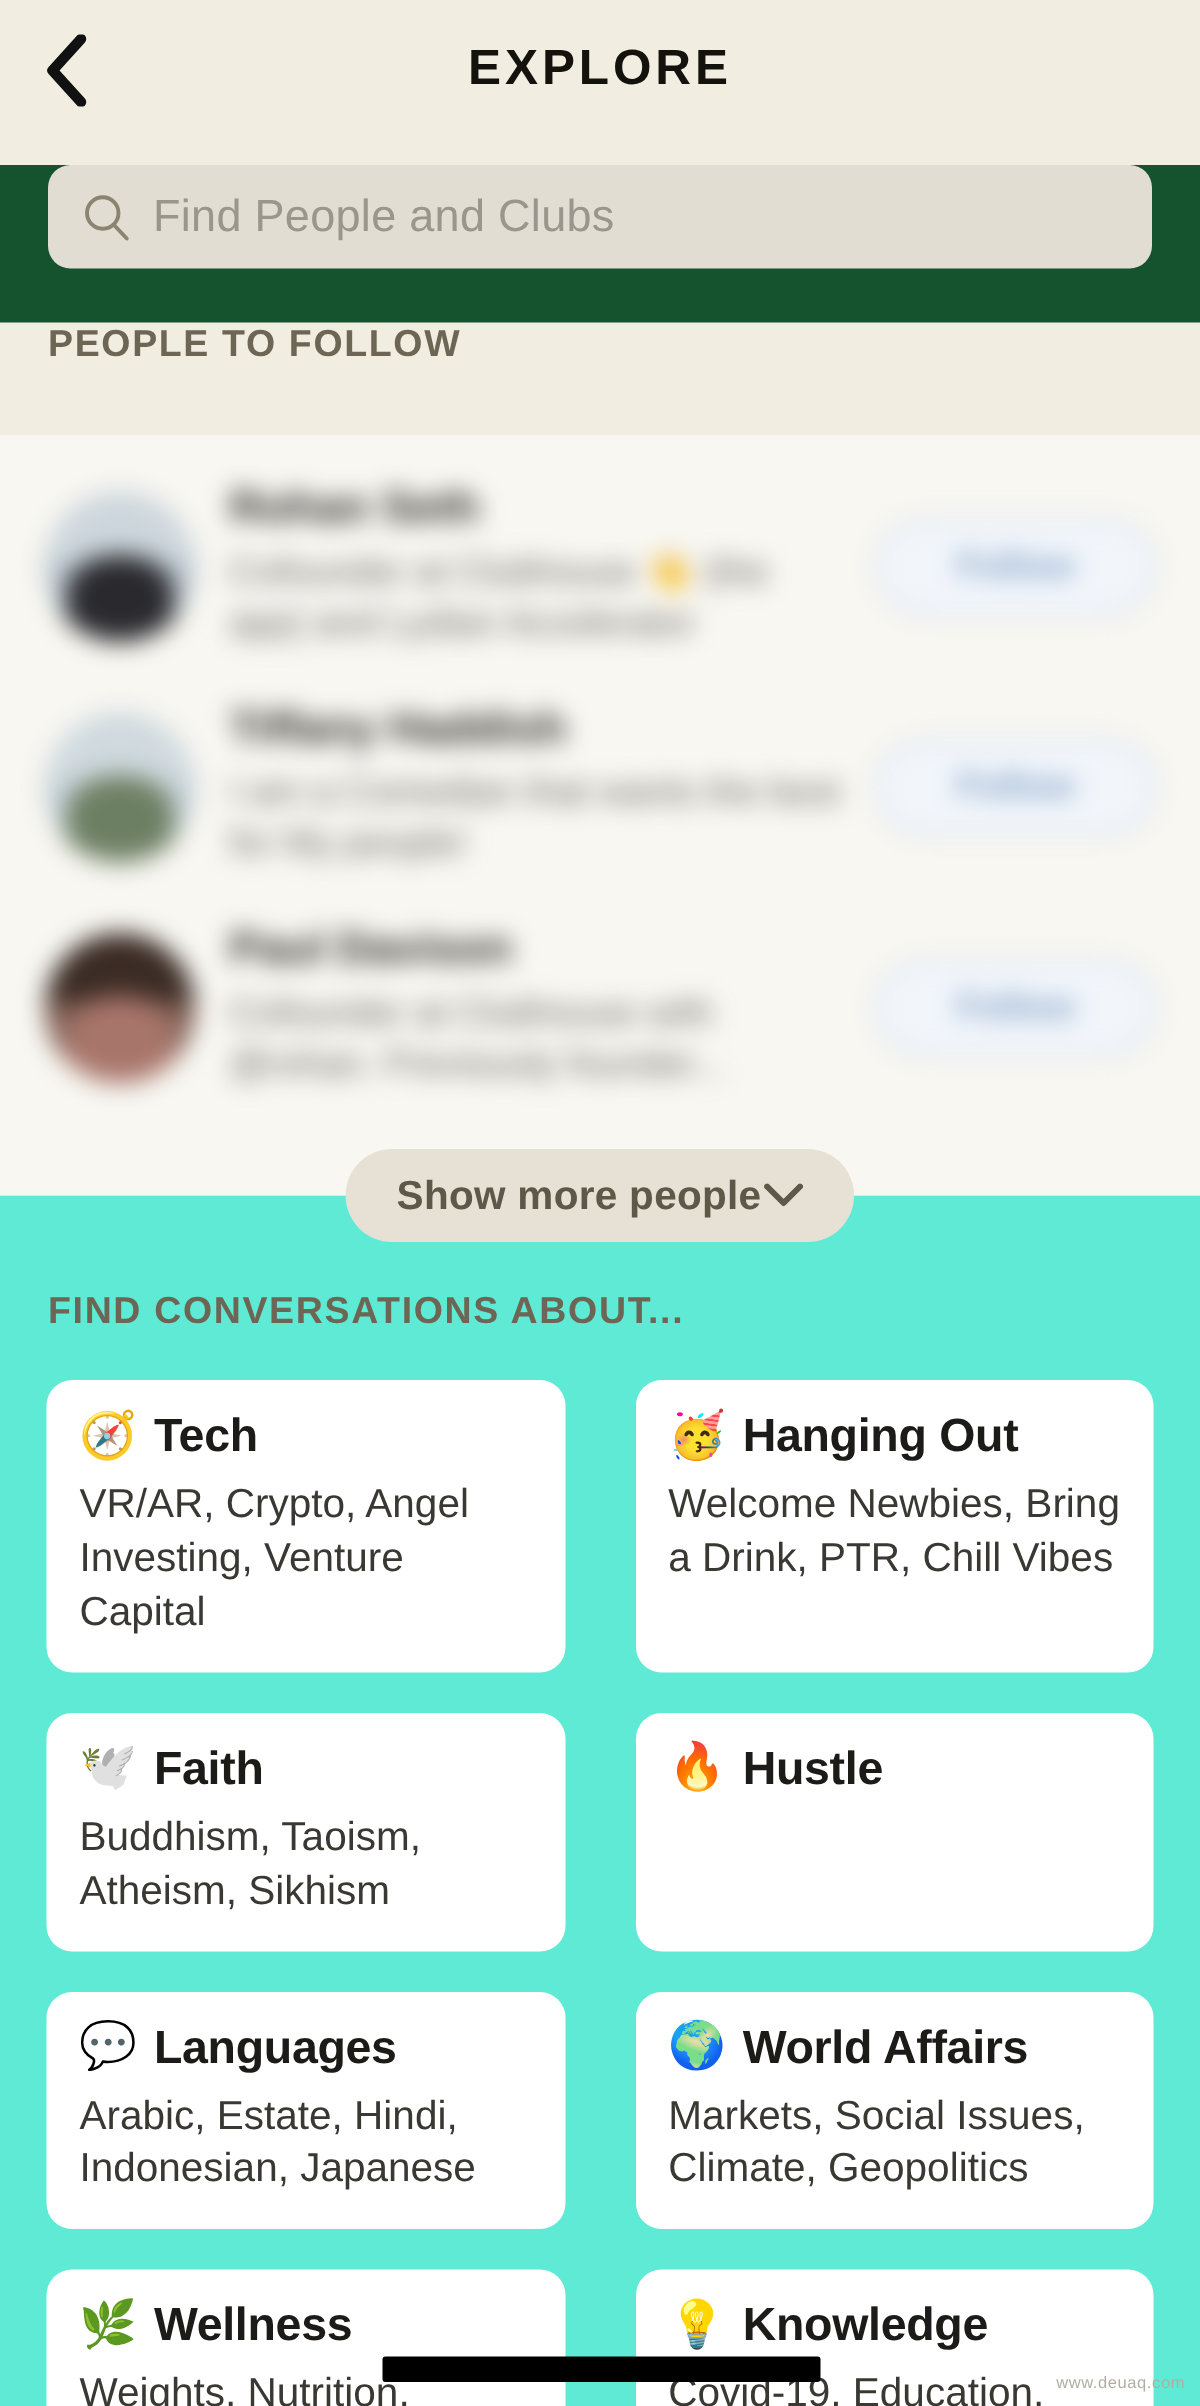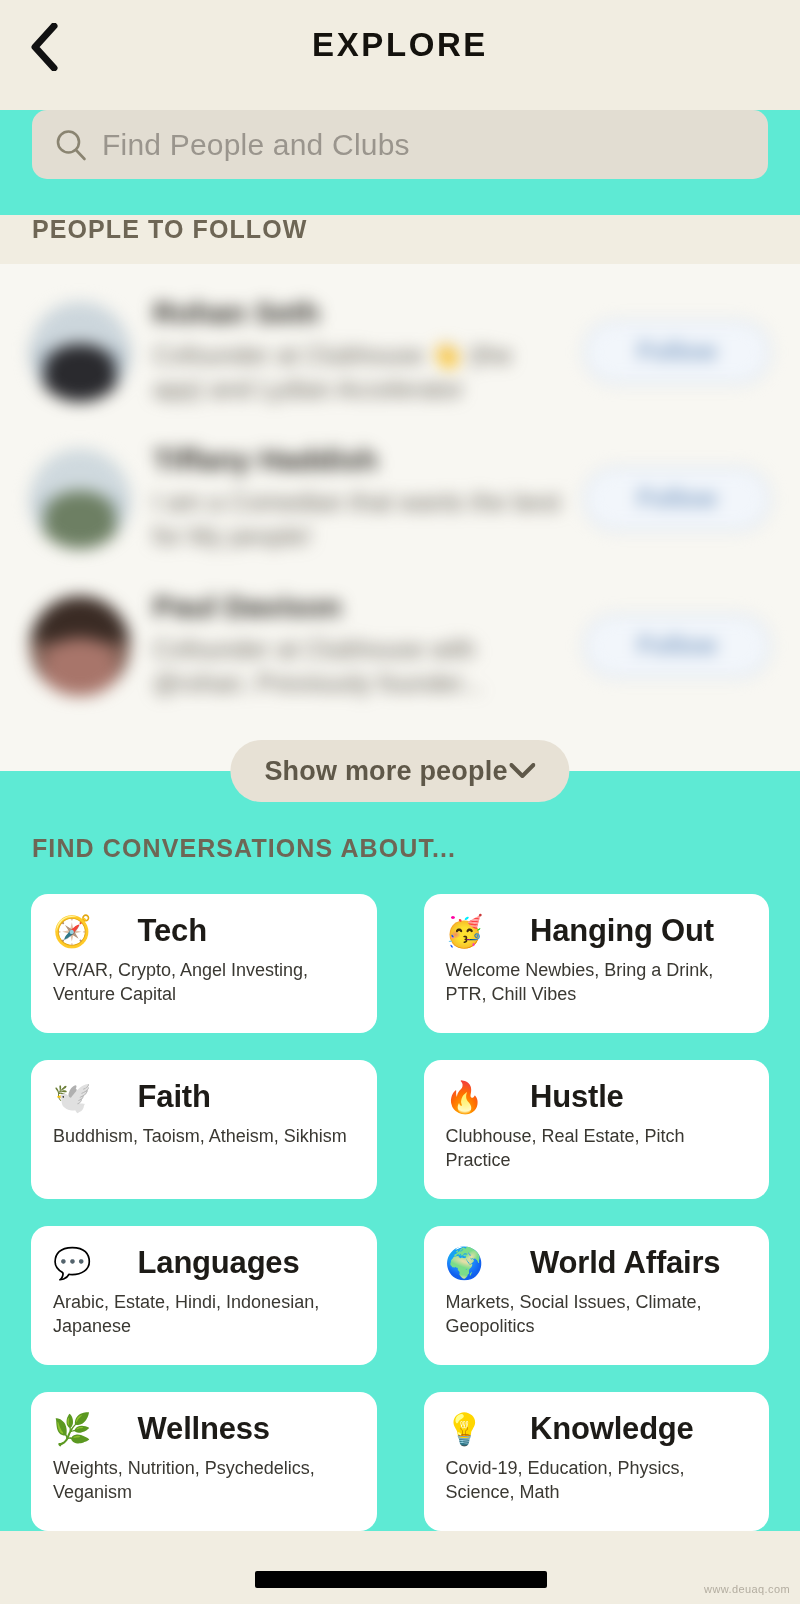--- a/index.html
+++ b/index.html
@@ -45,21 +45,21 @@
     text-align: center;
     font-size: 33px;
     font-weight: 700;
     letter-spacing: 2.6px;
     color: #14120d;
   }
 
   
   .search-wrap {
     padding: 0 32px;
-    background: #5eead4;
+    background: #14532d;
     padding-bottom: 36px;
   }
   .search-bar {
     height: 69px;
     background: #e2ddd2;
     border-radius: 15px;
     display: flex;
     align-items: center;
     padding: 0 22px;
     cursor: text;
@@ -79,21 +79,21 @@
   }
 
   
   .section-title {
     font-size: 25px;
     font-weight: 700;
     color: #6e6655;
     letter-spacing: 1.1px;
     padding: 0 32px;
   }
-  .section-title.people { padding-bottom: 20px; }
+  .section-title.people { padding-bottom: 46px; }
 
   
   .people-panel {
     background: #f8f7f2;
     padding: 14px 0 0 0;
     height: 507px;
     position: relative;
     overflow: hidden;
   }
 
@@ -219,24 +219,23 @@
     font-size: 31px;
     line-height: 1;
     flex: 0 0 auto;
     font-family: "DejaVu Sans", sans-serif;
   }
   .topic-name {
     font-size: 31px;
     font-weight: 700;
     color: #1d1b17;
     letter-spacing: -0.2px;
-    margin-left: 35px;
   }
   .topic-desc {
-    font-size: 18px;
+    font-size: 27px;
     line-height: 1.33;
     color: #3a3832;
   }
 
   
   .redaction-bar {
     position: absolute;
     left: 255px;
     top: 1571px;
     width: 292px;
@@ -369,21 +368,20 @@
         <span class="topic-name">Faith</span>
       </div>
       <div class="topic-desc">Buddhism, Taoism, Atheism, Sikhism</div>
     </div>
 
     <div class="topic-card">
       <div class="topic-head">
         <span class="topic-emoji">🔥</span>
         <span class="topic-name">Hustle</span>
       </div>
-      <div class="topic-desc">Clubhouse, Real Estate, Pitch Practice</div>
     </div>
 
     <div class="topic-card">
       <div class="topic-head">
         <span class="topic-emoji">💬</span>
         <span class="topic-name">Languages</span>
       </div>
       <div class="topic-desc">Arabic, Estate, Hindi, Indonesian, Japanese</div>
     </div>
 

